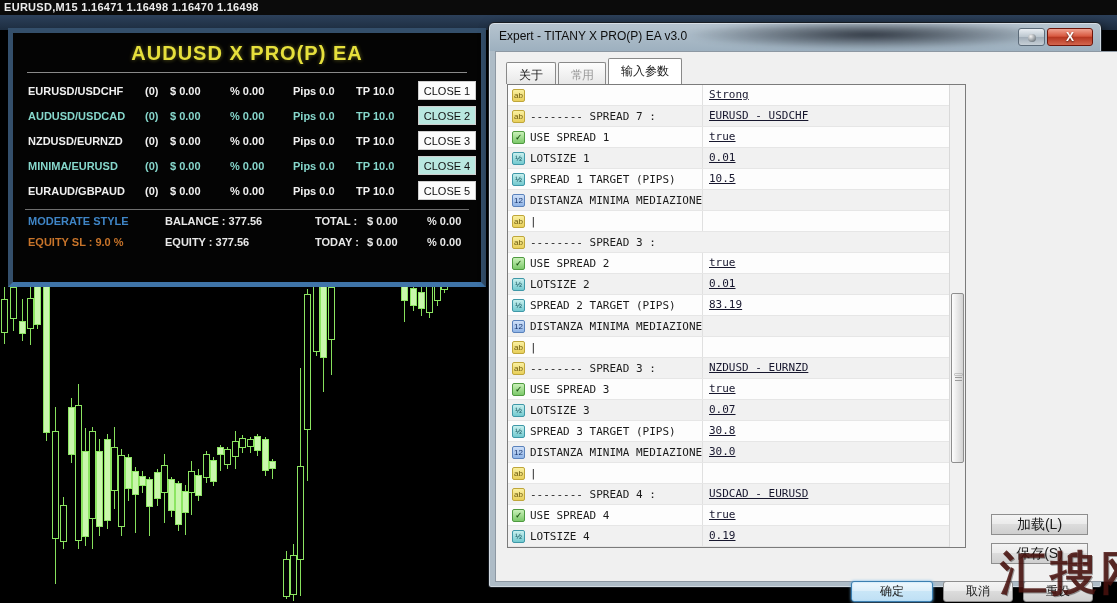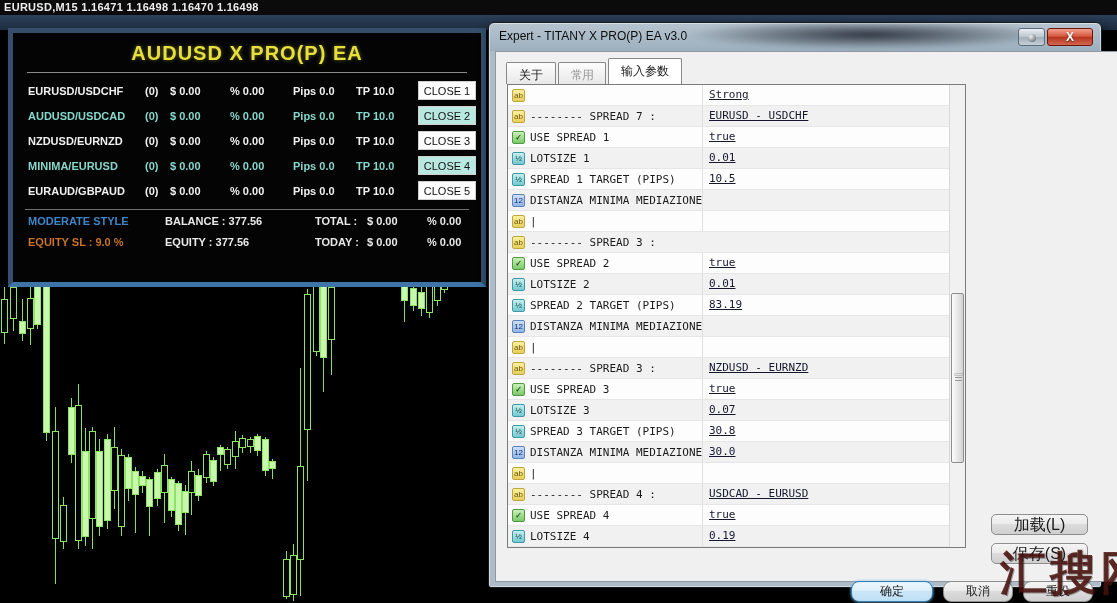--- a/index.html
+++ b/index.html
@@ -77,27 +77,27 @@
   .param-label{flex:0 0 172px;white-space:nowrap;overflow:hidden;}
   .param-value{flex:1;padding-left:6px;border-left:1px solid #e0e0e0;height:100%;line-height:20px;
                color:#17172e;white-space:nowrap;overflow:hidden;text-decoration:underline;}
   
   #pscroll{position:absolute;right:0;top:0;width:16px;height:462px;background:#f1f1f1;border-left:1px solid #d9d9d9;}
   #pthumb{position:absolute;left:1px;top:208px;width:13px;height:170px;border:1px solid #8e8e8e;border-radius:2px;
           background:linear-gradient(90deg,#fdfdfd,#d3d3d3);}
   #pthumb:after{content:"";position:absolute;left:3px;top:80px;width:7px;height:1px;
           box-shadow:0 0 0 .5px #9a9a9a,0 3px 0 0 #9a9a9a,0 6px 0 0 #9a9a9a;}
   
-  .win7btn{position:absolute;width:97px;height:21px;border:1px solid #8e8e8e;border-radius:5px;
+  .win7btn{position:absolute;width:97px;height:21px;border:1px solid #8e8e8e;border-radius:0;
            background:linear-gradient(#f4f4f4,#ebebeb 45%,#dcdcdc 50%,#cfcfcf);
-           font-size:16px;color:#1a1a1a;text-align:center;line-height:19px;}
+           font-size:14px;color:#1a1a1a;text-align:center;line-height:19px;}
   #btn-load{left:495px;top:462px;}
   #btn-save{left:495px;top:491px;}
   
-  .footbtn{position:absolute;top:529px;width:82px;height:21px;border:1px solid #8e8e8e;border-radius:8px;
+  .footbtn{position:absolute;top:529px;width:82px;height:21px;border:1px solid #8e8e8e;border-radius:3px;
            background:linear-gradient(#f4f4f4,#ebebeb 45%,#dcdcdc 50%,#cfcfcf);
            font-size:12px;color:#1a1a1a;text-align:center;line-height:19px;}
   .footbtn.focused{border:1px solid #3c7fb1;box-shadow:0 0 3px #6fb4e6, inset 0 0 2px #9fd4f5;
            background:linear-gradient(#f0f8fd,#ddeffa 45%,#c9e6f7 50%,#bfe0f5);}
   #btn-ok{left:355px;}
   #btn-cancel{left:447px;width:70px;}
   #btn-reset{left:527px;width:70px;}
   
   #watermark{position:absolute;left:1000px;top:542px;z-index:9;font-size:47px;font-weight:bold;
              color:rgba(74,18,14,.85);letter-spacing:3px;white-space:nowrap;pointer-events:none;

